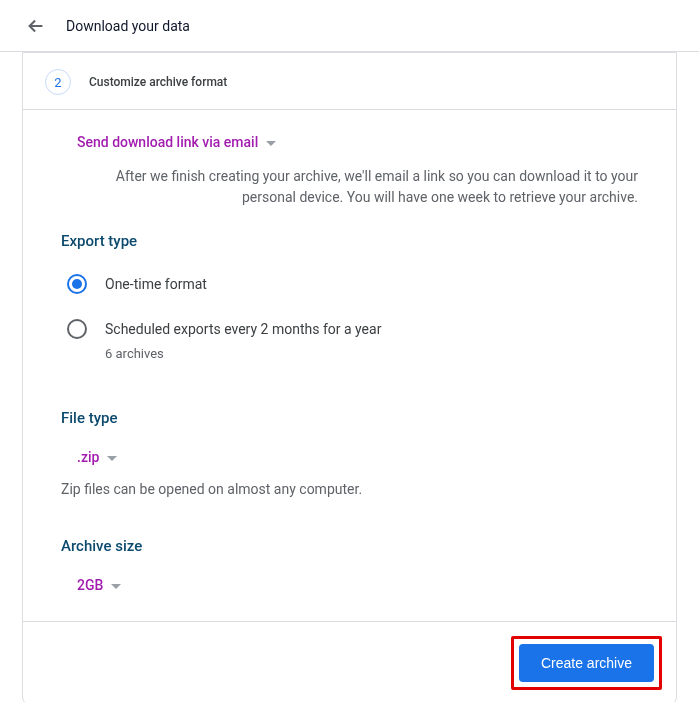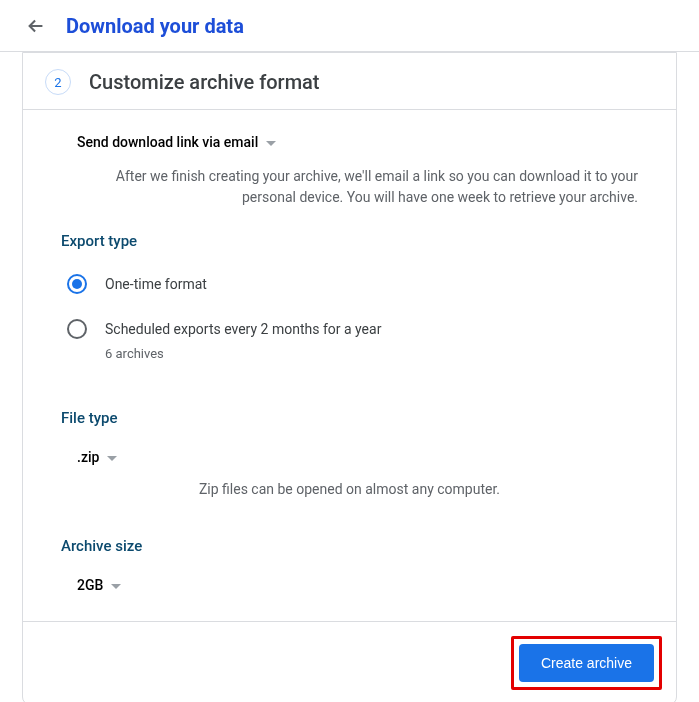--- a/index.html
+++ b/index.html
@@ -25,23 +25,23 @@
       height: 24px;
       display: flex;
       align-items: center;
       justify-content: center;
       cursor: pointer;
       color: #5f6368;
       margin-right: 18px;
       margin-left: 8px;
     }
     .header-title {
-      font-size: 20px;
-      color: #1d4ed8;
-      font-weight: 700;
+      font-size: 14px;
+      color: #0f172a;
+      font-weight: 400;
     }
     .panel {
       margin: 0 22px 10px 22px;
       border: 1px solid #dadce0;
       border-radius: 0 0 8px 8px;
       background: #fff;
     }
     .step-header {
       display: flex;
       align-items: center;
@@ -56,35 +56,35 @@
       border: 1px solid #c7dbf8;
       color: #1a73e8;
       display: flex;
       align-items: center;
       justify-content: center;
       font-size: 13px;
       margin-right: 18px;
       background: #fff;
     }
     .step-title {
-      font-size: 20px;
+      font-size: 12px;
       font-weight: 500;
       color: #3c4043;
     }
     .content {
       padding: 18px 38px 0 38px;
     }
     .dropdown {
       display: inline-flex;
       align-items: center;
       padding: 6px 4px 6px 16px;
       cursor: pointer;
       border-radius: 4px;
       font-size: 14px;
-      color: #000000;
+      color: #a21caf;
       font-weight: 500;
     }
     .dropdown-arrow {
       margin-left: 8px;
       color: #9aa0a6;
     }
     .description {
       font-size: 14px;
       color: #5f6368;
       line-height: 1.5;
@@ -136,21 +136,20 @@
       margin-top: 6px;
     }
     .section-block {
       margin-top: 40px;
     }
     .help-text {
       font-size: 14px;
       color: #5f6368;
       margin-top: 10px;
       margin-bottom: 8px;
-      text-align: center;
     }
     .footer {
       border-top: 1px solid #dadce0;
       padding: 14px 14px;
       display: flex;
       justify-content: flex-end;
       margin-top: 22px;
     }
     .create-btn {
       background: #1a73e8;

